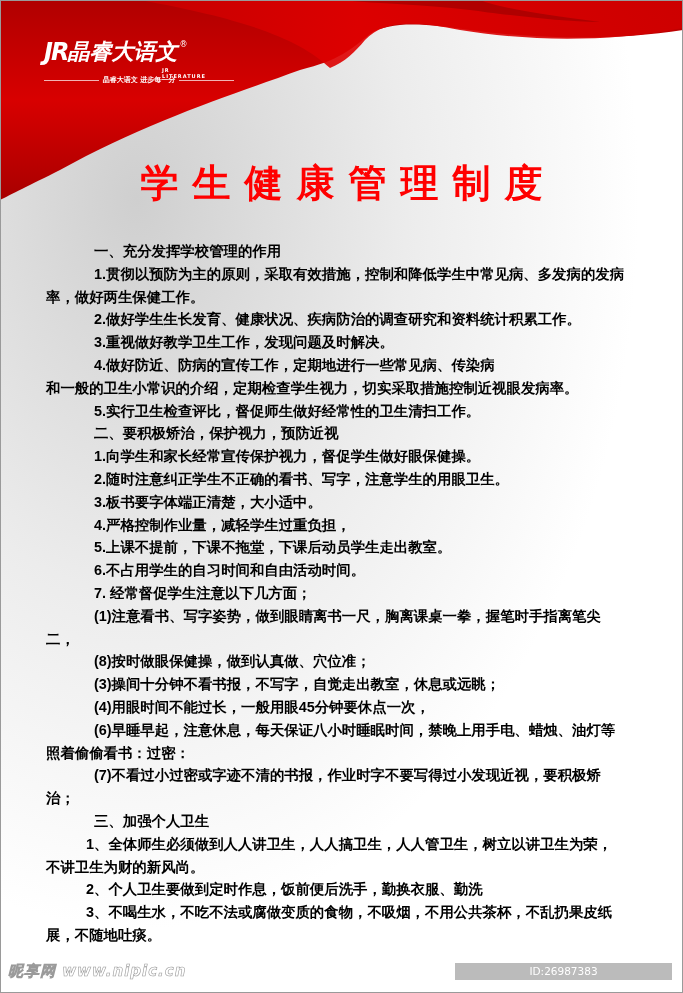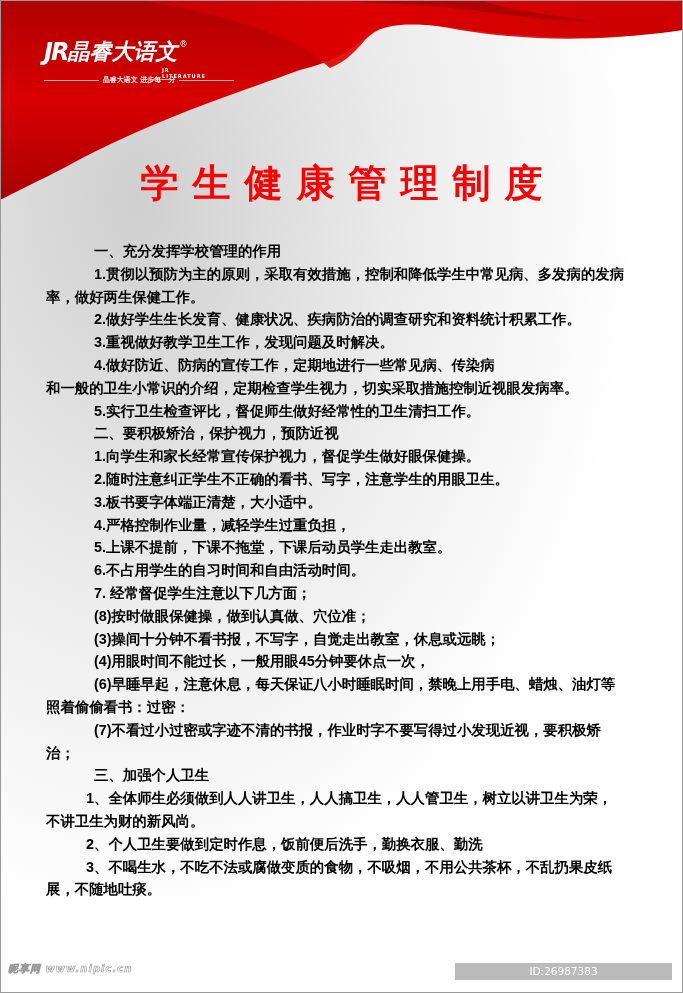--- a/index.html
+++ b/index.html
@@ -24,21 +24,21 @@
     color:#ff0000; font-weight:bold; font-size:38px; letter-spacing:14px; line-height:50px;
     font-family:"DejaVu Sans", sans-serif; padding-left:14px; box-sizing:border-box;margin-top:16px;
   }
   .content {
     position:absolute; left:46px; top:196px; width:580px;
     font-family:"Liberation Sans", sans-serif; font-weight:bold; font-size:14.4px; color:#000; line-height:22.8px;margin-top:44px;
   }
   .p { margin:0; text-indent:48px; }
   .p.cont { text-indent:0; }
   .footer-watermark {
-    position:absolute; left:8px; top:962px; color:#fff; font-size:10px; font-style:italic; font-weight:bold;
+    position:absolute; left:8px; top:962px; color:#fff; font-size:15px; font-style:italic; font-weight:bold;
     -webkit-text-stroke:0.6px #9a9a9a; letter-spacing:1px;
   }
   .footer-org {
     position:absolute; left:376px; top:950px; color:#ff0000; font-weight:bold; font-size:34px; line-height:44px; letter-spacing:1px;margin-top:48px;
   }
   .id-strip {
     position:absolute; left:455px; top:963px; width:217px; height:17px;
     background:rgba(150,150,150,.65); color:#fff; font-size:10.5px; line-height:17px; text-align:center;
     font-family:"DejaVu Sans", sans-serif;
   }
@@ -90,20 +90,21 @@
   <p class="p">5.实行卫生检查评比，督促师生做好经常性的卫生清扫工作。</p>
 
   <p class="p">二、要积极矫治，保护视力，预防近视</p>
   <p class="p">1.向学生和家长经常宣传保护视力，督促学生做好眼保健操。</p>
   <p class="p">2.随时注意纠正学生不正确的看书、写字，注意学生的用眼卫生。</p>
   <p class="p">3.板书要字体端正清楚，大小适中。</p>
   <p class="p">4.严格控制作业量，减轻学生过重负担，</p>
   <p class="p">5.上课不提前，下课不拖堂，下课后动员学生走出教室。</p>
   <p class="p">6.不占用学生的自习时间和自由活动时间。</p>
   <p class="p">7. 经常督促学生注意以下几方面；</p>
+  <p class="p">(1)注意看书、写字姿势，做到眼睛离书一尺，胸离课桌一拳，握笔时手指离笔尖二，</p>
   <p class="p">(8)按时做眼保健操，做到认真做、穴位准；</p>
   <p class="p">(3)操间十分钟不看书报，不写字，自觉走出教室，休息或远眺；</p>
   <p class="p">(4)用眼时间不能过长，一般用眼45分钟要休点一次，</p>
   <p class="p">(6)早睡早起，注意休息，每天保证八小时睡眠时间，禁晚上用手电、蜡烛、油灯等照着偷偷看书：过密：</p>
   <p class="p">(7)不看过小过密或字迹不清的书报，作业时字不要写得过小发现近视，要积极矫治；</p>
 
   <p class="p">三、加强个人卫生</p>
   <p class="p" style="text-indent:40px">1、全体师生必须做到人人讲卫生，人人搞卫生，人人管卫生，树立以讲卫生为荣，不讲卫生为财的新风尚。</p>
   <p class="p" style="text-indent:40px">2、个人卫生要做到定时作息，饭前便后洗手，勤换衣服、勤洗</p>
   <p class="p" style="text-indent:40px">3、不喝生水，不吃不法或腐做变质的食物，不吸烟，不用公共茶杯，不乱扔果皮纸展，不随地吐痰。</p>

